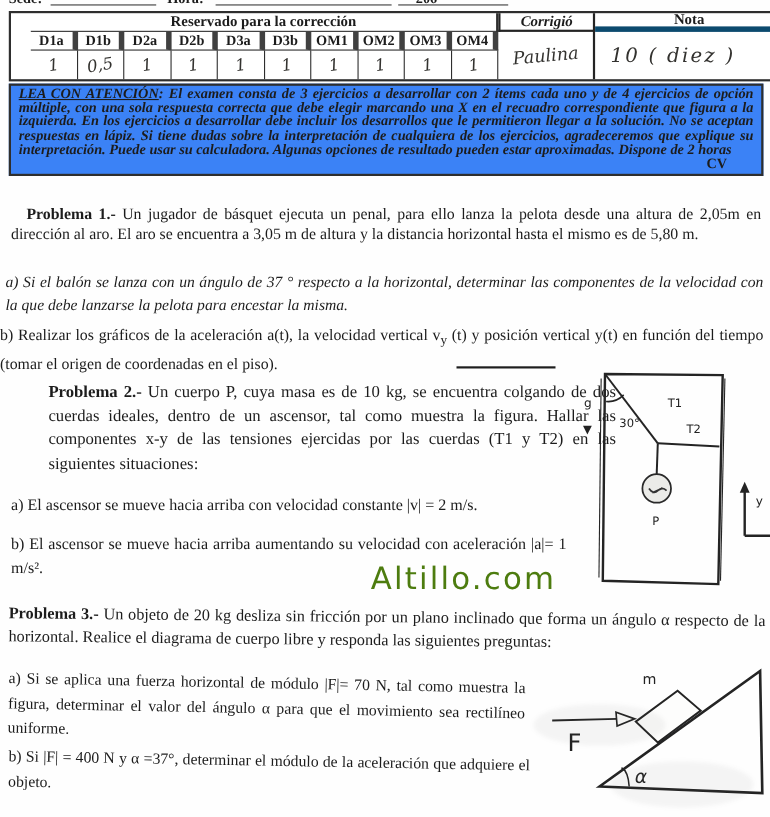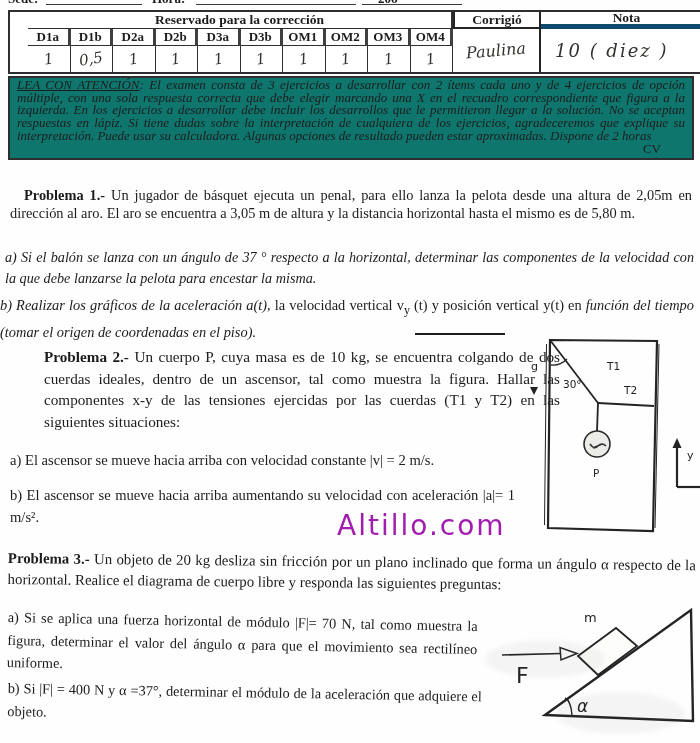--- a/index.html
+++ b/index.html
@@ -20,61 +20,61 @@
     left:8px; top:10px; width:684px;
     display:grid;
     grid-template-columns: repeat(10, 42.5px) 88px auto;
     grid-template-rows: 17px 17px 26px;
     border:2px solid #2e2e2e; background:#fff;
     font-family:"Liberation Serif", serif;
     padding-left:18px;
   }
   .ctable > div { box-sizing:border-box; display:flex; align-items:center; justify-content:center; }
   .t-title { grid-column:1/11; grid-row:1; font-weight:bold; font-size:13.5px; border-right:2px solid #2e2e2e; border-bottom:1px solid #2e2e2e; }
-  .t-col { grid-row:2; font-weight:bold; font-size:13px; border-right:3px solid #404040; border-bottom:1px solid #2e2e2e; }
+  .t-col { grid-row:2; font-weight:bold; font-size:13px; border-right:5px solid #404040; border-bottom:1px solid #2e2e2e; }
   .t-val { grid-row:3; border-right:1px solid #2e2e2e; }
-  .t-corr-l { grid-column:11; grid-row:1; font-weight:bold; font-size:13.5px; border:2px solid #242424; border-top:none; }
+  .t-corr-l { grid-column:11; grid-row:1; font-weight:bold; font-size:13.5px; border:2px solid #242424; border-top:none;font-style:italic; }
   .t-nota-l { grid-column:12; grid-row:1; font-weight:bold; font-size:13.5px; border-bottom:5px solid #0c4a6e; }
   .t-corr-v { grid-column:11; grid-row:2/4; border-right:2px solid #242424; }
   .t-nota-v { grid-column:12; grid-row:2/4; justify-content:flex-start !important; padding-left:14px; }
   .hand { font-family:"DejaVu Serif", serif; font-style:italic; color:#33322f; }
   .t-val .hand { font-size:15px; transform:rotate(-9deg); }
   .t-corr-v .hand { font-size:16px; transform:rotate(-5deg); }
   .t-nota-v .hand { font-size:18px; letter-spacing:2px; }
 
   
   .lea {
-    left:8px; top:76px; width:668px; border:2px solid #2e2e2e; background:#0f766e;
+    left:8px; top:76px; width:668px; border:2px solid #2e2e2e; background:#3b82f6;
     padding:1px 7px 3px 7px;
-    font-size:13px; line-height:12.7px; font-weight:normal; font-style:italic;
+    font-size:13px; line-height:12.7px; font-weight:bold; font-style:italic;
     text-align:justify;
   }
   .lea .lead { text-decoration:underline; }
   .lea .cv { float:right; margin-right:24px; font-style:normal; }
 
   
   .para { text-align:justify; }
   .btitle { font-weight:bold; }
 
   .p1  { left:10px; top:186px; width:682px; font-size:14.4px; line-height:18px; text-indent:14px; }
   .p1a { left:5px;  top:247px; width:689px; font-size:14.2px; line-height:21px; font-style:italic; }
   .p1b { left:0px;  top:295px; width:694px; font-size:14.4px; line-height:21.8px; }
-  .p1b .it { font-style:italic; }
+  .p1b .it { }
 
   .p2  { left:4px;  top:346px; width:516px; font-size:15.2px; line-height:21.7px;margin-left:40px; }
   .p2a { left:10px; top:450px; width:512px; font-size:14.6px; line-height:21px; }
   .p2b { left:10px; top:484px; width:505px; font-size:14.6px; line-height:22px; }
 
   .p3  { left:8px; top:548px; width:688px; font-size:14.8px; line-height:21.3px; transform:rotate(0.6deg); transform-origin:0 0; }
   .p3a { left:8px; top:606px; width:470px; font-size:14.3px; line-height:22.5px; transform:rotate(1.1deg); transform-origin:0 0; }
   .p3b { left:8px; top:677px; width:474px; font-size:14.3px; line-height:22.5px; transform:rotate(1.0deg); transform-origin:0 0; }
 
   .watermark {
     left:337px; top:509px; font-family:"DejaVu Sans", sans-serif;
-    font-size:28px; color:#a21caf; letter-spacing:2px;
+    font-size:28px; color:#4d7c0f; letter-spacing:2px;
   }
   .scan-line { left:415px; top:333px; width:90px; height:2px; background:#1e1e1e; }
   .smudge { background:rgba(90,90,90,0.06); border-radius:50%; filter:blur(2px); }
 
   svg text { font-family:"DejaVu Sans", sans-serif; fill:#222; }
 </style>
 </head>
 <body>
 
 <div class="abs top-clip">

